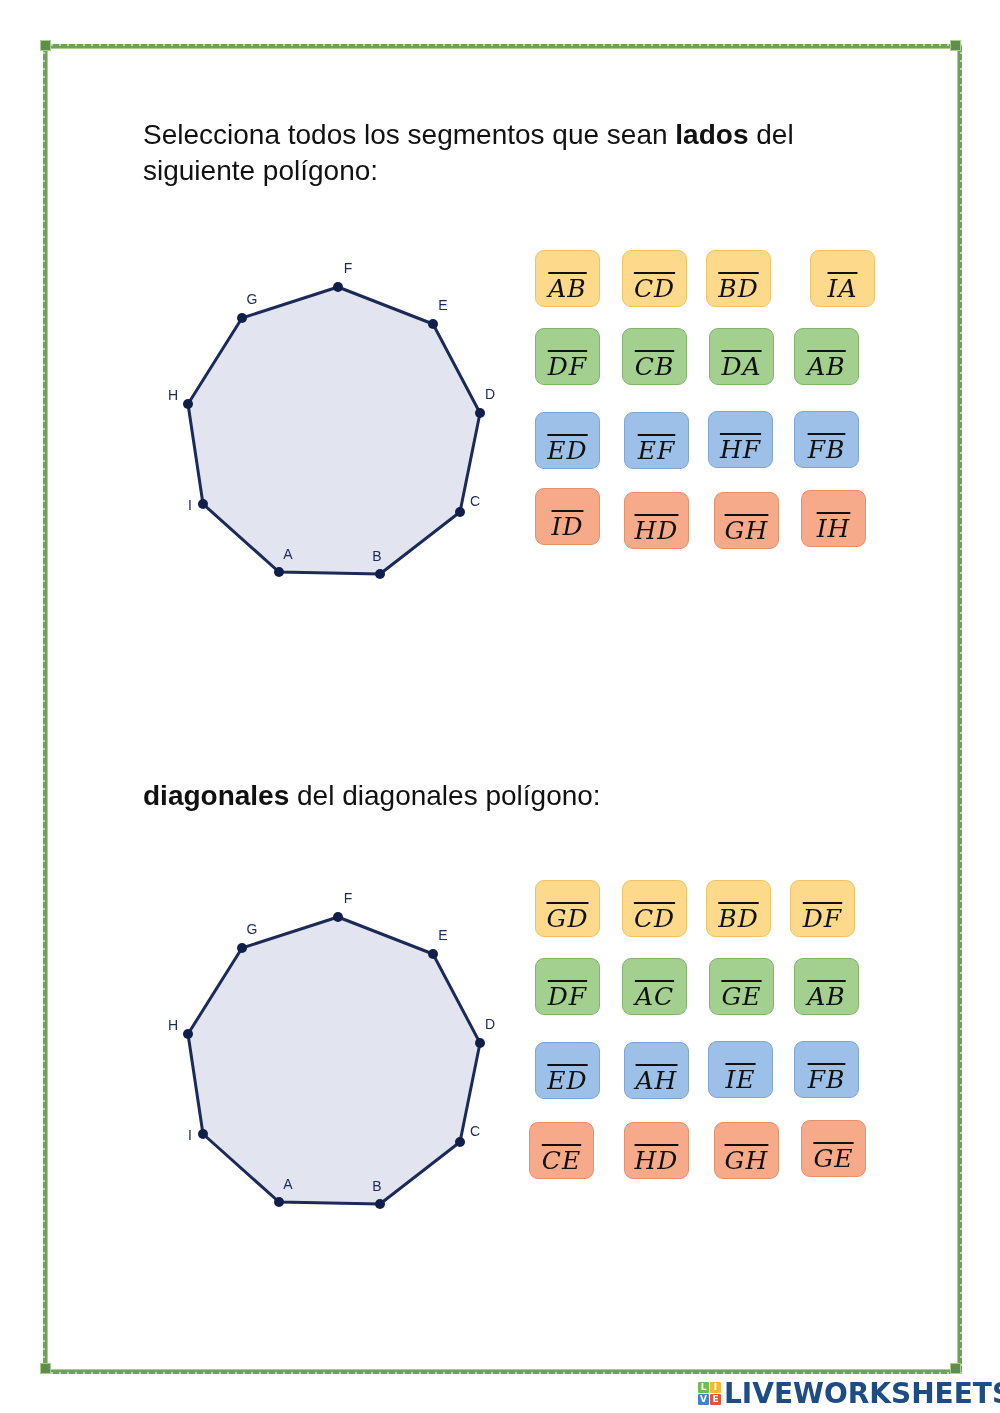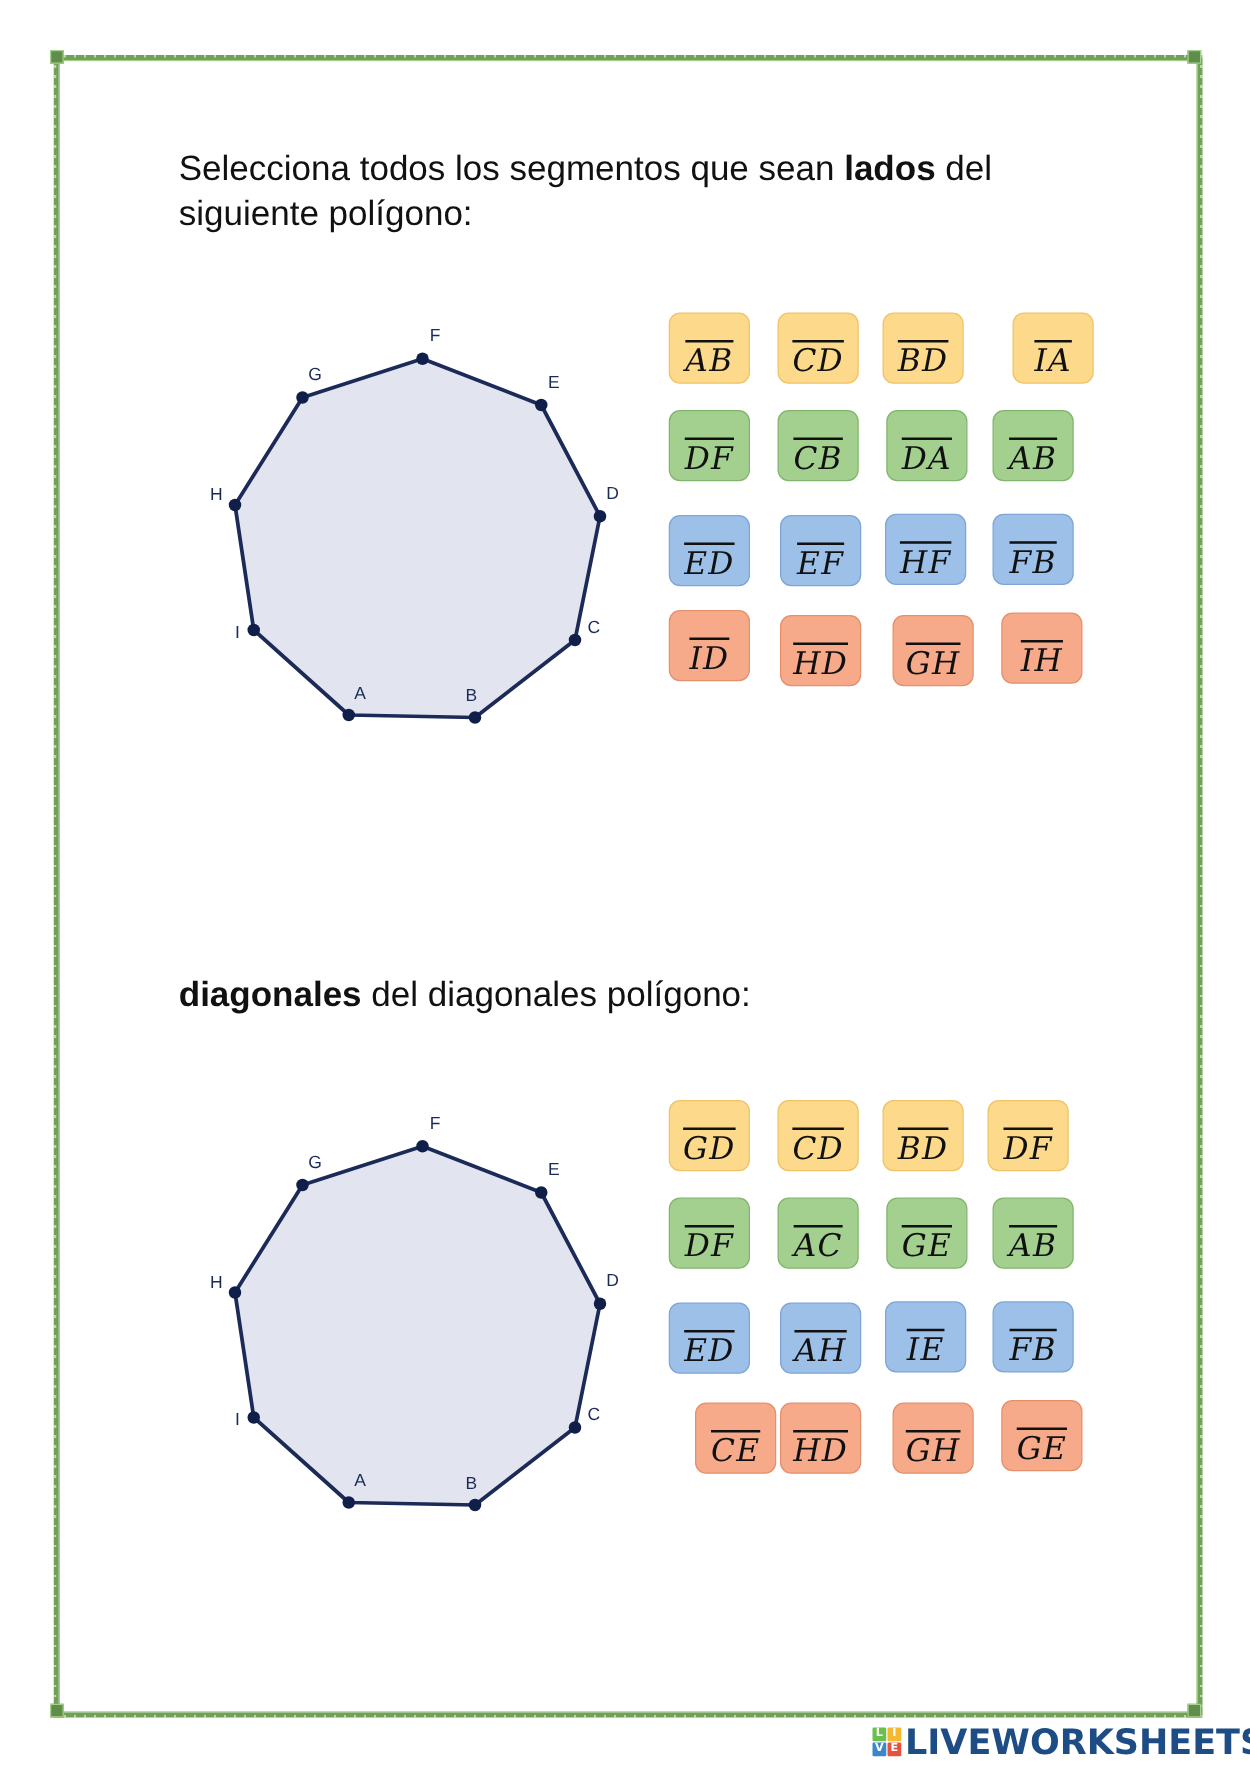--- a/index.html
+++ b/index.html
@@ -205,21 +205,21 @@
     </div>
     <div class="card c-blue" style="left: 624px; top: 1042px;">
       <span class="seg">AH</span>
     </div>
     <div class="card c-blue" style="left: 708px; top: 1041px; text-align: right;">
       <span class="seg">IE</span>
     </div>
     <div class="card c-blue" style="left: 794px; top: 1041px;">
       <span class="seg">FB</span>
     </div>
-    <div class="card c-orange" style="left: 556px; top: 1122px;">
+    <div class="card c-orange" style="left: 529px; top: 1122px;">
       <span class="seg">CE</span>
     </div>
     <div class="card c-orange" style="left: 624px; top: 1122px;">
       <span class="seg">HD</span>
     </div>
     <div class="card c-orange" style="left: 714px; top: 1122px;">
       <span class="seg">GH</span>
     </div>
     <div class="card c-orange" style="left: 801px; top: 1120px;">
       <span class="seg">GE</span>

